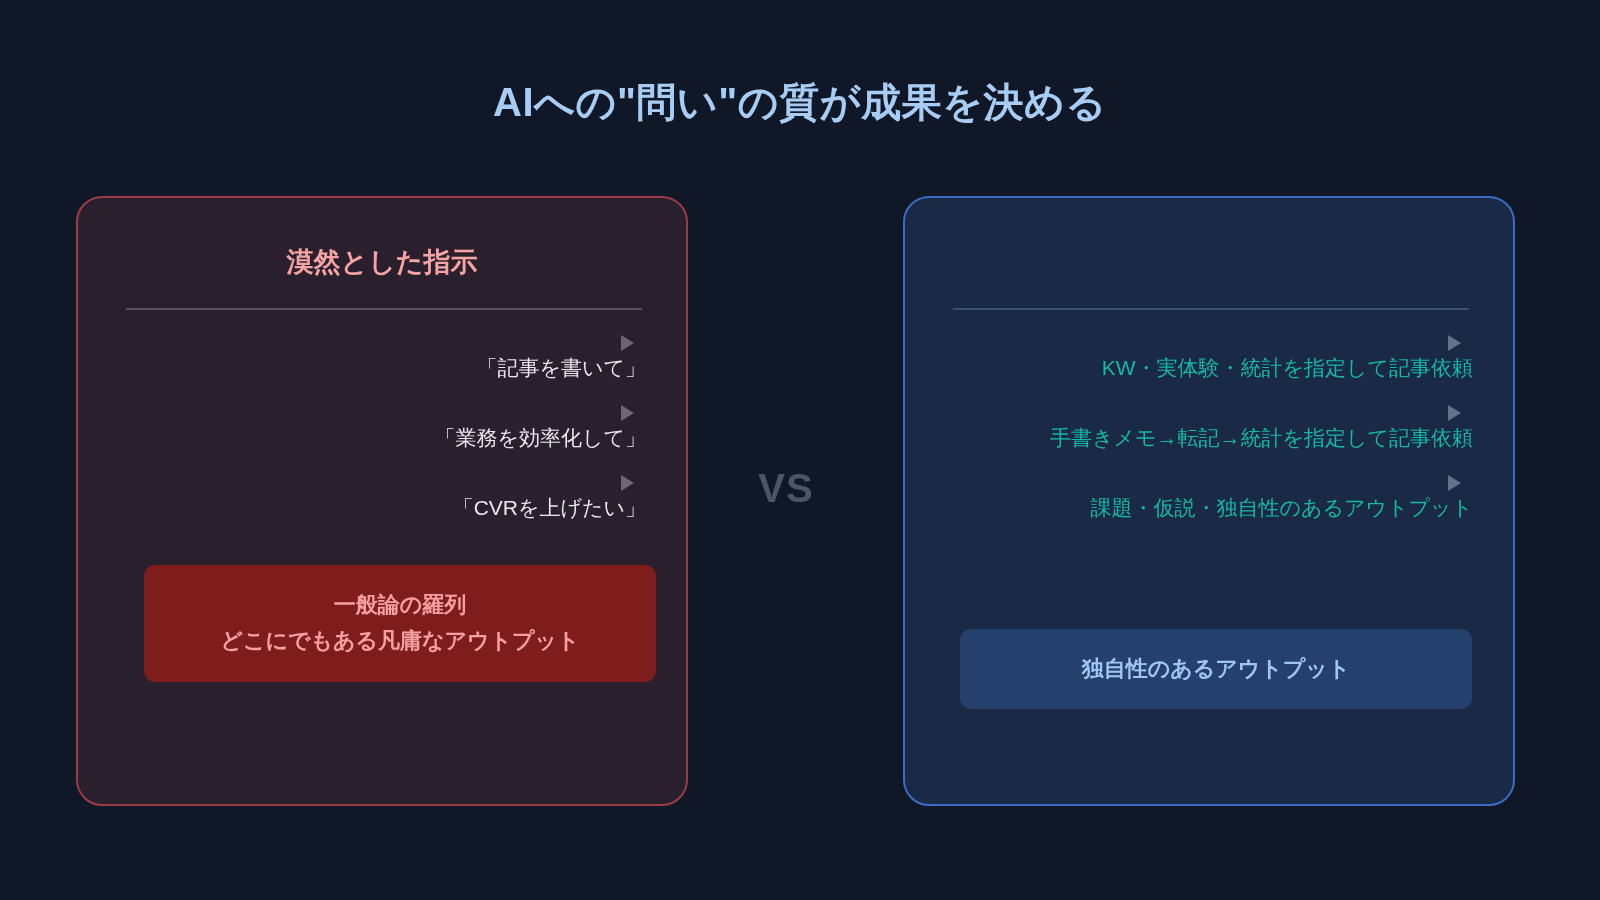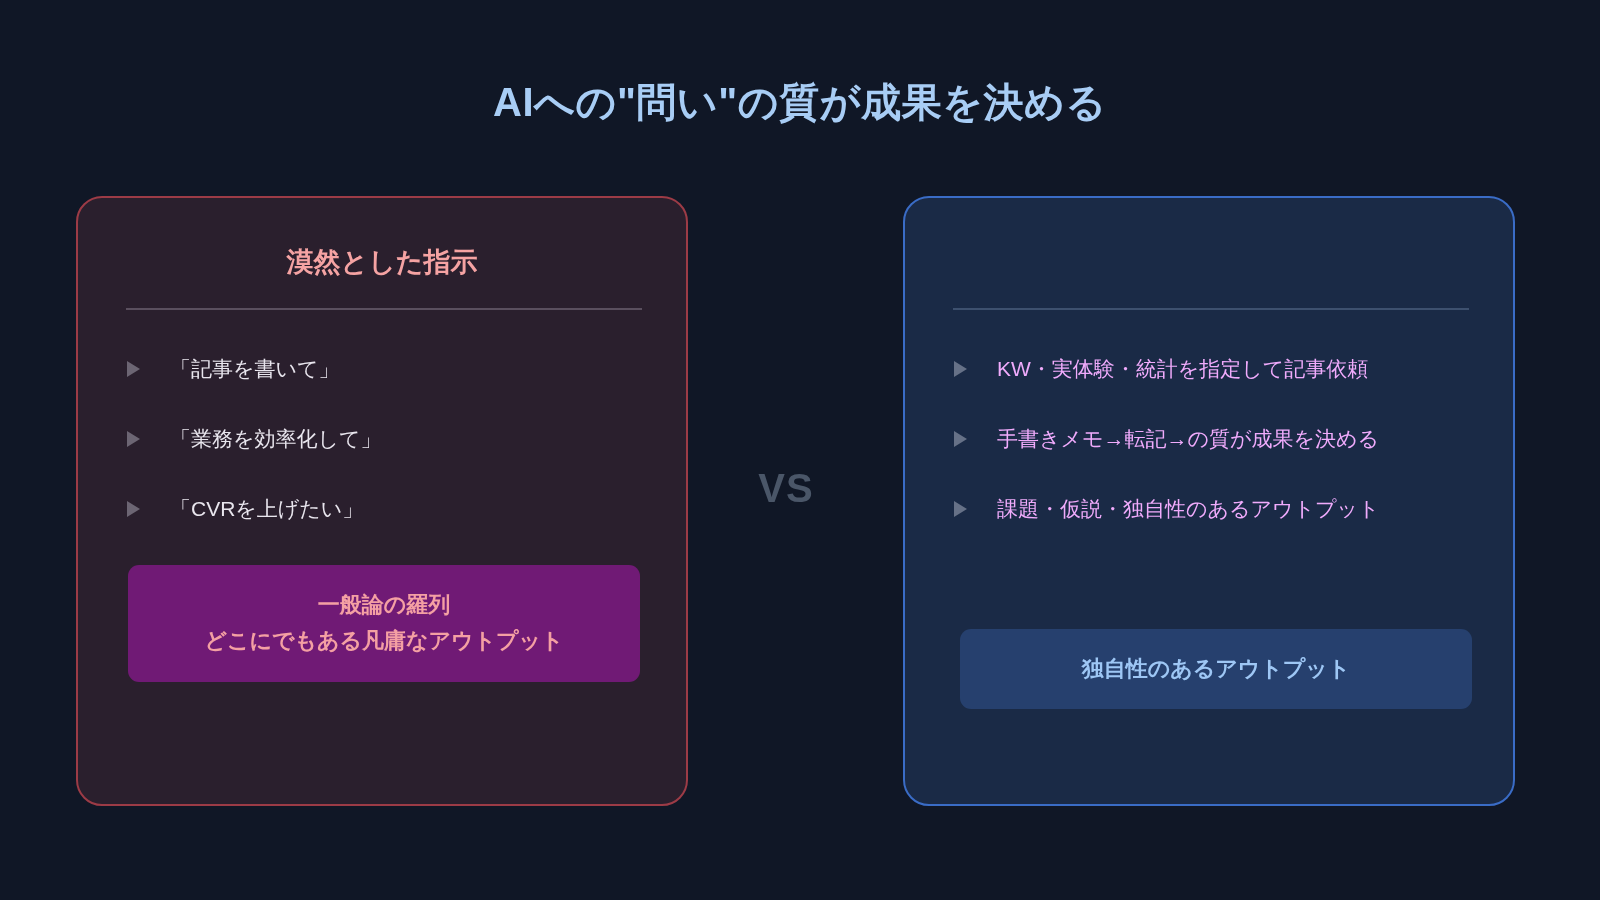--- a/index.html
+++ b/index.html
@@ -90,58 +90,59 @@
     position: absolute;
     top: 136px;
     left: 48px;
     width: 520px;
     list-style: none;
     margin: 0;
     padding: 0;
   }
   .list-item {
     display: flex;
-    align-items: center;
+    align-items: flex-end;
     min-height: 70px;
     padding: 0;
+    flex-direction: column;
   }
   .bullet-icon {
     flex: 0 0 auto;
     width: 26px;
     display: flex;
     align-items: center;
     justify-content: flex-start;
   }
   .bullet-icon svg { display: block; }
   .item-text {
     font-size: 21px;
     line-height: 1.55;
     color: #e9e6ee;
     padding-left: 18px;
   }
   .card-right .item-text {
-    color: #f0abfc;
+    color: #14b8a6;
   }
 
   
   .highlight {
     position: absolute;
     box-sizing: border-box;
     border-radius: 11px;
     text-align: center;
     padding: 22px 16px;
     font-size: 22px;
     font-weight: bold;
     line-height: 1.65;
   }
   .highlight-left {
-    left: 50px;
+    left: 66px;
     top: 367px;
     width: 512px;
-    background: #701a75;
+    background: #7f1d1d;
     color: #f4a0a3;
   }
   .highlight-right {
     left: 47px;
     top: 431px;
     width: 512px;
     background: #26406e;
     color: #9ec7f5;
     margin-left: 8px;
   }
@@ -218,21 +219,21 @@
             </svg>
         </span>
         <span class="item-text">KW・実体験・統計を指定して記事依頼</span>
       </li>
       <li class="list-item">
         <span class="bullet-icon">
           <svg width="15" height="18" viewBox="0 0 15 18">
               <polygon points="1,1 14,9 1,17" fill="#667187"></polygon>
             </svg>
         </span>
-        <span class="item-text">手書きメモ→転記→の質が成果を決める</span>
+        <span class="item-text">手書きメモ→転記→統計を指定して記事依頼</span>
       </li>
       <li class="list-item">
         <span class="bullet-icon">
           <svg width="15" height="18" viewBox="0 0 15 18">
               <polygon points="1,1 14,9 1,17" fill="#667187"></polygon>
             </svg>
         </span>
         <span class="item-text">課題・仮説・独自性のあるアウトプット</span>
       </li>
     </ul>

